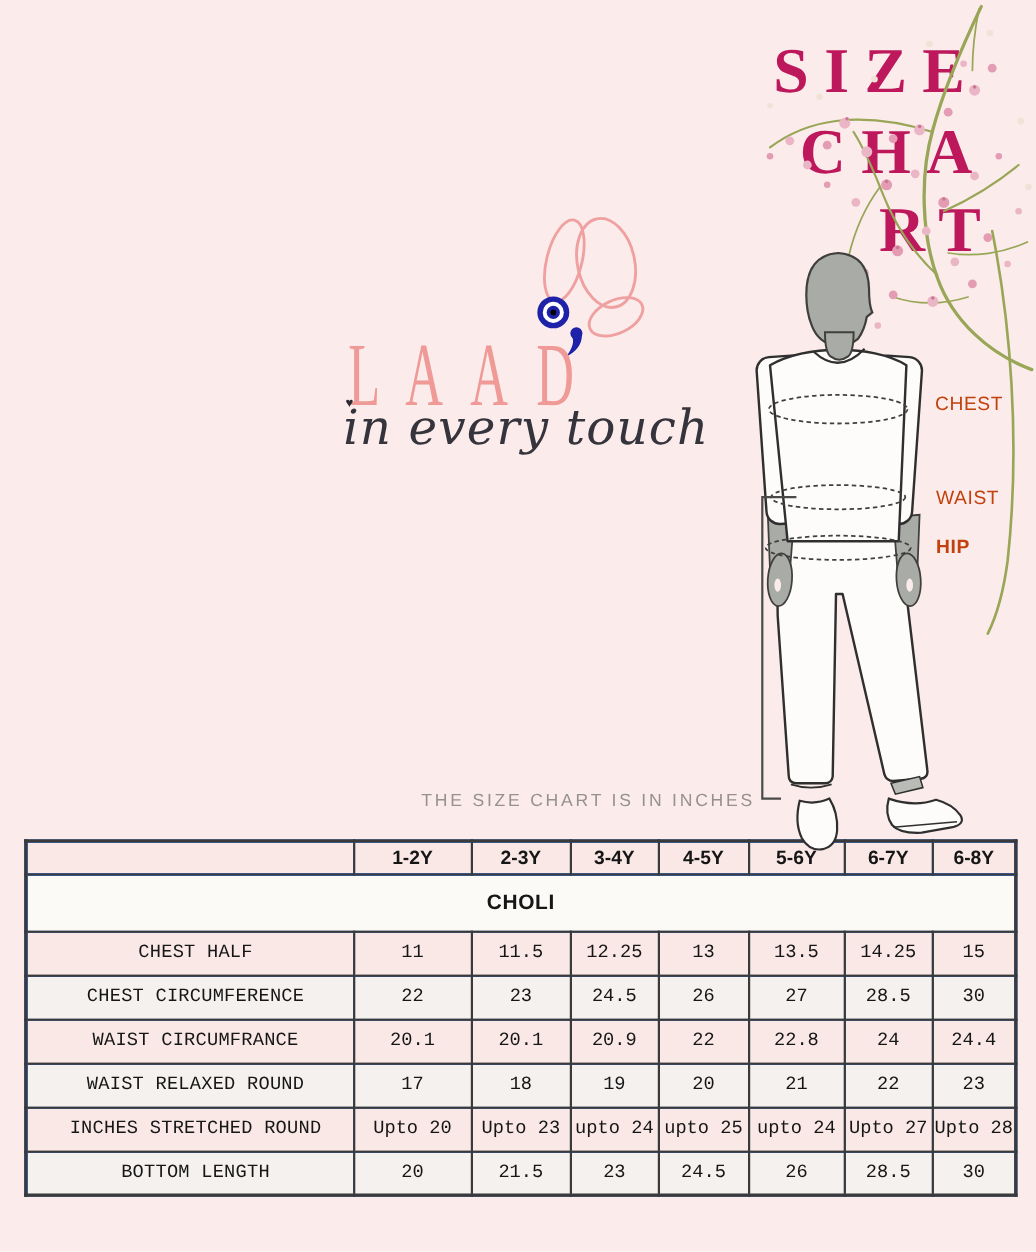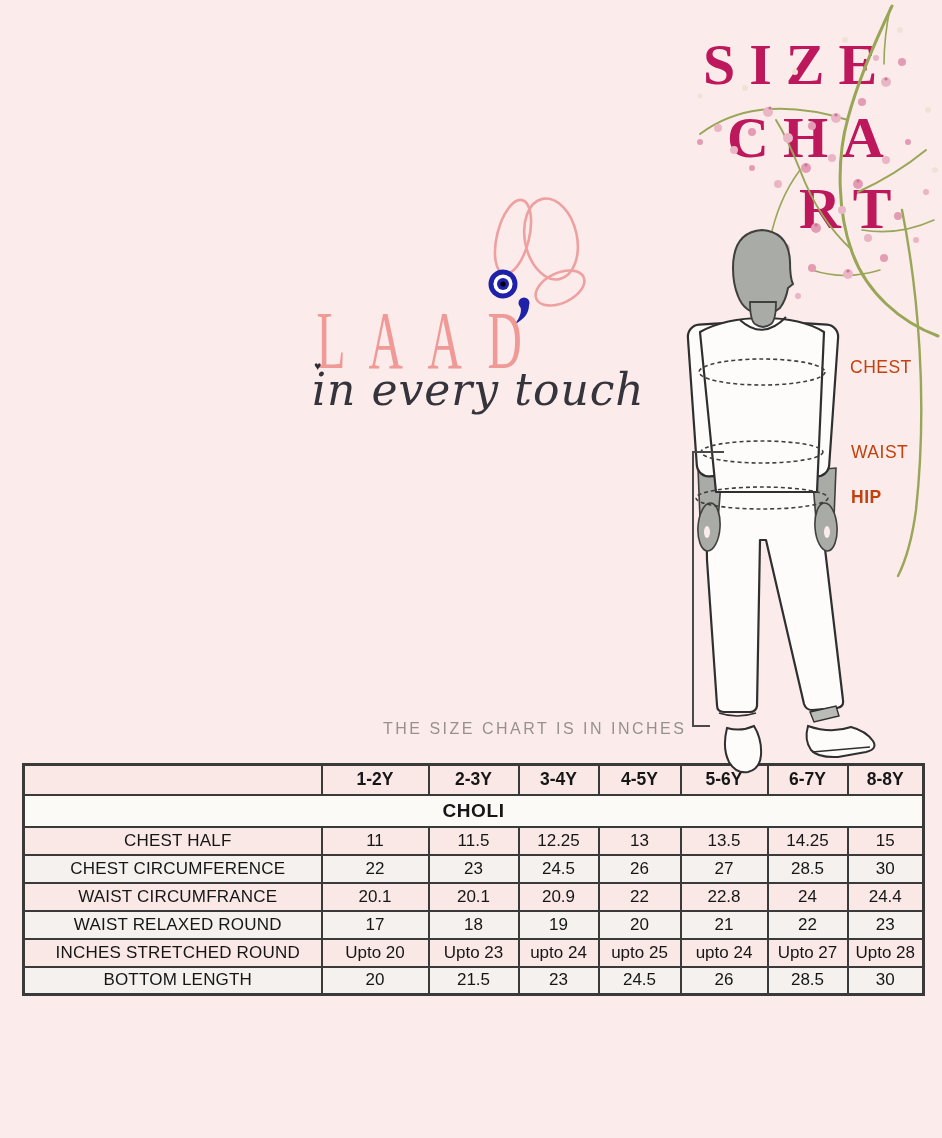--- a/index.html
+++ b/index.html
@@ -49,23 +49,23 @@
   table.size-table{
     border-collapse:collapse;table-layout:fixed;width:900px;
     border:3px solid #3a3a3a;background:#3b82f6;
   }
   table.size-table td{
     border:2px solid #3a3a3a;text-align:center;vertical-align:middle;
     color:#161616;font-size:17px;overflow:hidden;white-space:nowrap;
   }
   tr.hdr-row{height:30px;}
   tr.hdr-row td{font-weight:bold;font-size:17.5px;background:#f9e8e6;}
-  tr.band-row{height:32px;}
+  tr.band-row{height:52px;}
   tr.band-row td{background:#fbfaf7;font-weight:bold;font-size:19px;letter-spacing:.6px;}
-  tr.data-row{height:28px;}
+  tr.data-row{height:40px;font-family:Liberation Mono, monospace;}
   td.lbl{text-align:left;padding-left:11px;font-size:16.5px;letter-spacing:.2px;}
   .r-pink td{background:#f9e8e6;}
   .r-cream td{background:#f4f1ee;}
 </style>
 </head>
 <body>
 
 <div class="canvas">
 
   <div class="title-line" id="title1">SIZE</div>
@@ -213,21 +213,21 @@
       </colgroup>
       <tbody id="size-table-body">
           <tr class="hdr-row">
             <td class="lbl"></td>
             <td>1-2Y</td>
             <td>2-3Y</td>
             <td>3-4Y</td>
             <td>4-5Y</td>
             <td>5-6Y</td>
             <td>6-7Y</td>
-            <td>8-8Y</td>
+            <td>6-8Y</td>
           </tr>
           <tr class="band-row">
             <td colspan="8">CHOLI</td>
           </tr>
           <tr class="data-row r-pink">
             <td class="lbl">CHEST HALF</td>
             <td>11</td>
             <td>11.5</td>
             <td>12.25</td>
             <td>13</td>

